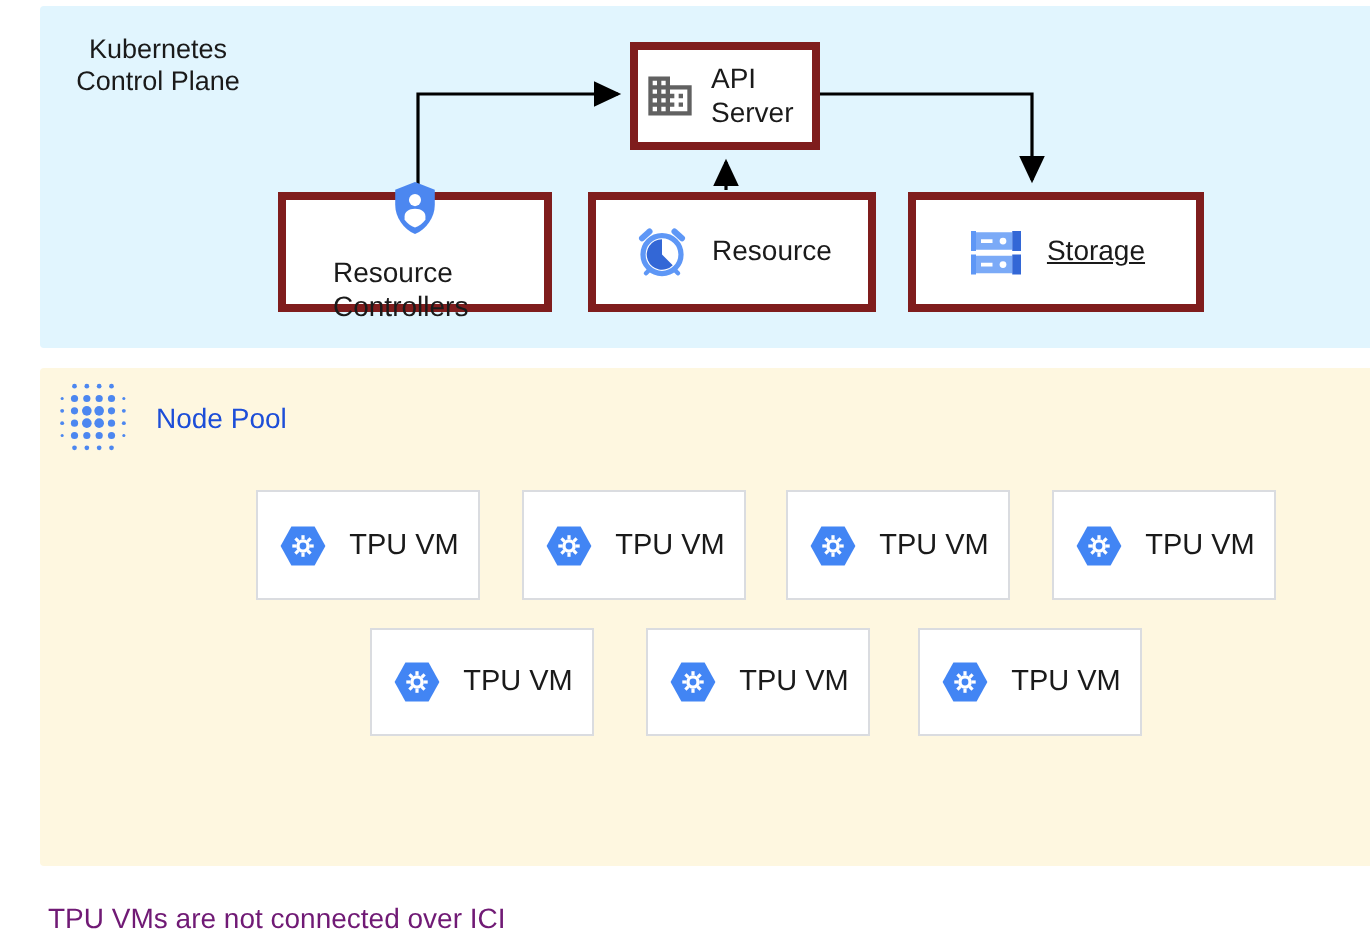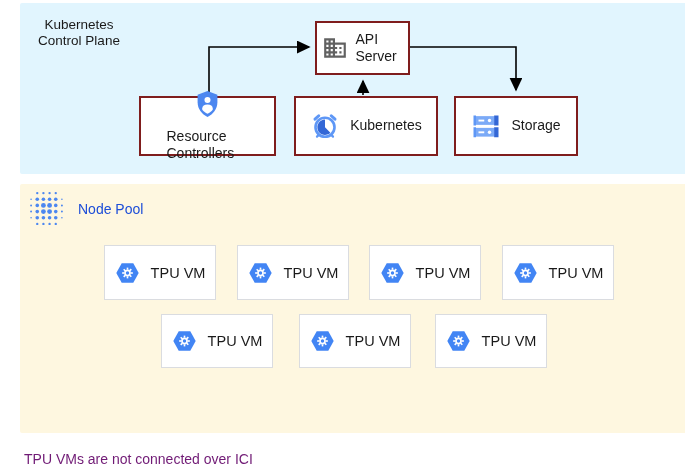--- a/index.html
+++ b/index.html
@@ -11,35 +11,35 @@
   .stage{position:absolute;left:16px;top:0;width:685px;height:475px;}
   .panel{position:absolute;border-radius:2px;}
   .panel-blue{left:4px;top:3px;width:677px;height:171px;background:#E1F5FE;}
   .panel-yellow{left:4px;top:184px;width:677px;height:249px;background:#FEF7E0;}
   .cp-label{
     position:absolute;left:8px;top:17px;width:110px;text-align:center;
     font-size:13.5px;line-height:1.22;color:#1a1a1a;
   }
   .arrows{position:absolute;left:0;top:0;width:685px;height:475px;pointer-events:none;}
   .node{
-    position:absolute;background:#ffffff;border:2px solid #7f1d1d;
+    position:absolute;background:#ffffff;border:4px solid #7f1d1d;
     display:flex;align-items:center;justify-content:center;gap:10px;
     box-sizing:border-box;font-size:14px;color:#1a1a1a;
   }
   .node .lbl{line-height:1.25;}
   .node-api{left:299px;top:21px;width:95px;height:54px;gap:8px;}
   .node-api .lbl{width:48px;}
   .node-rc{left:123px;top:96px;width:137px;height:60px;flex-direction:column;}
   .node-rc .lbl{width:82px;}
   .node-sch{left:278px;top:96px;width:144px;height:60px;}
-  .node-sto{left:438px;top:96px;width:124px;height:60px;}
+  .node-sto{left:438px;top:96px;width:148px;height:60px;text-decoration:underline;}
   .tpu{
     position:absolute;width:112px;height:55px;background:#ffffff;
     border:1px solid #DADCE0;display:flex;align-items:center;justify-content:center;
-    gap:11px;box-sizing:border-box;font-size:14.5px;color:#1a1a1a;
+    gap:11px;box-sizing:border-box;font-size:14.5px;color:#1a1a1a;margin-left:24px;
   }
   .tpu.r1{top:245px;} .tpu.r2{top:314px;height:54px;}
   .t1{left:88px;} .t2{left:221px;} .t3{left:353px;} .t4{left:486px;}
   .t5{left:145px;} .t6{left:283px;} .t7{left:419px;}
   .np-icon{position:absolute;left:12px;top:190px;}
   .np-label{position:absolute;left:62px;top:201px;font-size:14px;color:#1d4ed8;}
   .caption{position:absolute;left:8px;top:451px;font-size:14px;color:#701a75;}
   .icn{flex:0 0 auto;display:block;}
 </style>
 </head>
@@ -80,21 +80,21 @@
   </div>
 
   <div class="node node-sch">
     <svg class="icn" width="30" height="30" viewBox="0 0 24 24">
       <path d="M4 6.5 L7 3.8" stroke="#5E97F6" stroke-width="2.4" stroke-linecap="round" fill="none"></path>
       <path d="M20 6.5 L17 3.8" stroke="#5E97F6" stroke-width="2.4" stroke-linecap="round" fill="none"></path>
       <circle cx="12" cy="13" r="7.6" fill="#ffffff" stroke="#5E97F6" stroke-width="2.1"></circle>
       <path fill="#3367D6" d="M12 13 L12 6.9 A6.1 6.1 0 1 0 16.3 17.3 Z"></path>
       <path d="M5.6 20.5 L7 19.1 M18.4 20.5 L17 19.1" stroke="#5E97F6" stroke-width="1.8" stroke-linecap="round" fill="none"></path>
     </svg>
-    <span class="lbl">Kubernetes</span>
+    <span class="lbl">Resource</span>
   </div>
 
   <div class="node node-sto">
     <svg class="icn" width="30" height="30" viewBox="0 0 24 24">
       <rect x="2" y="3.6" width="2" height="8" fill="#5E97F6"></rect>
       <rect x="4" y="4.1" width="14.5" height="7" fill="#7BAAF7"></rect>
       <rect x="18.5" y="3.6" width="3.5" height="8" fill="#3367D6"></rect>
       <rect x="6" y="6.9" width="4.6" height="1.5" fill="#ffffff"></rect>
       <circle cx="14.8" cy="7.6" r="1.35" fill="#ffffff"></circle>
       <rect x="2" y="13" width="2" height="8" fill="#5E97F6"></rect>

